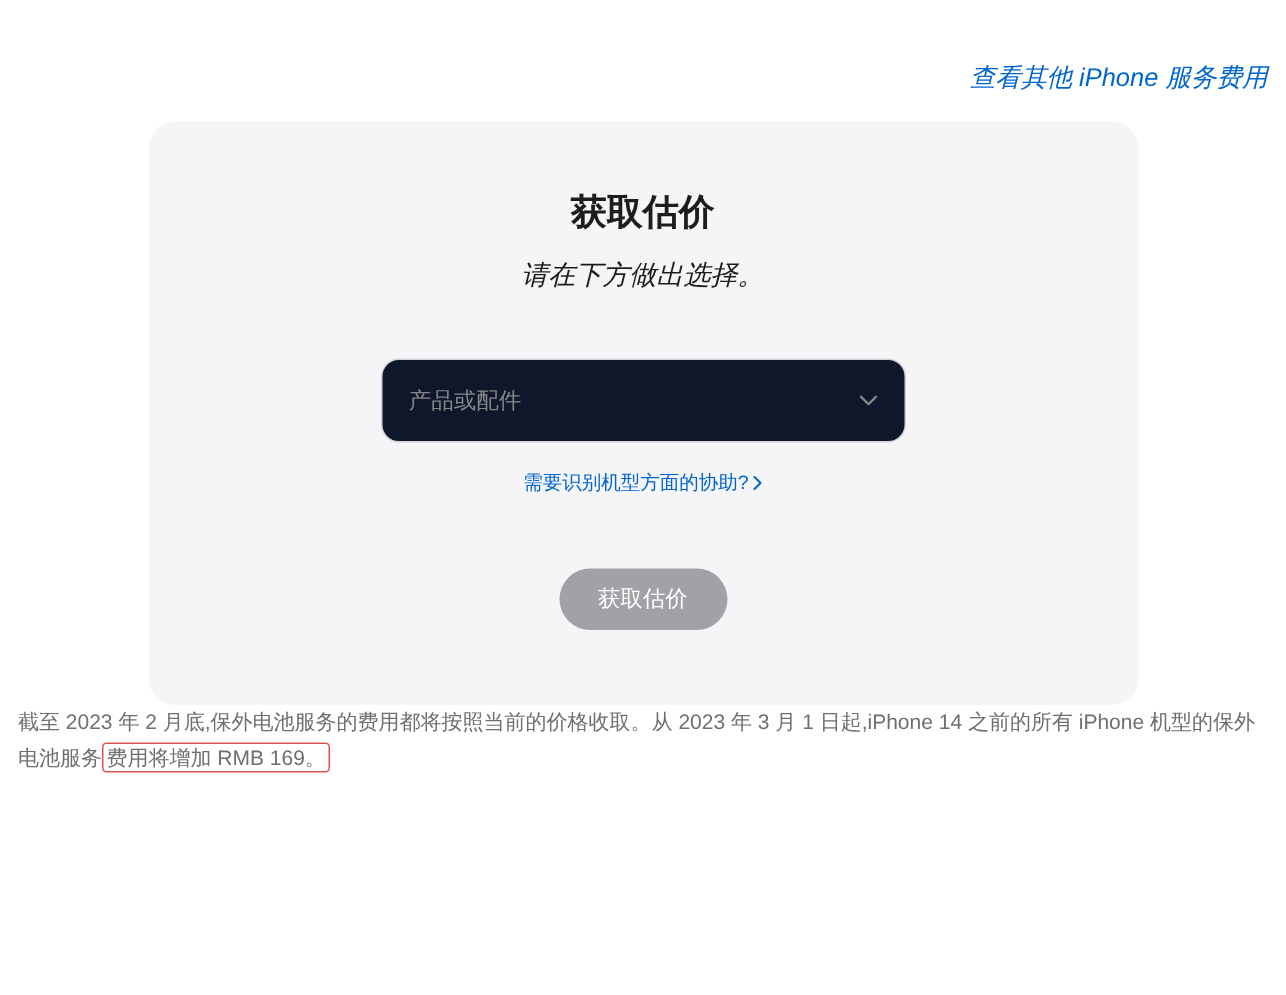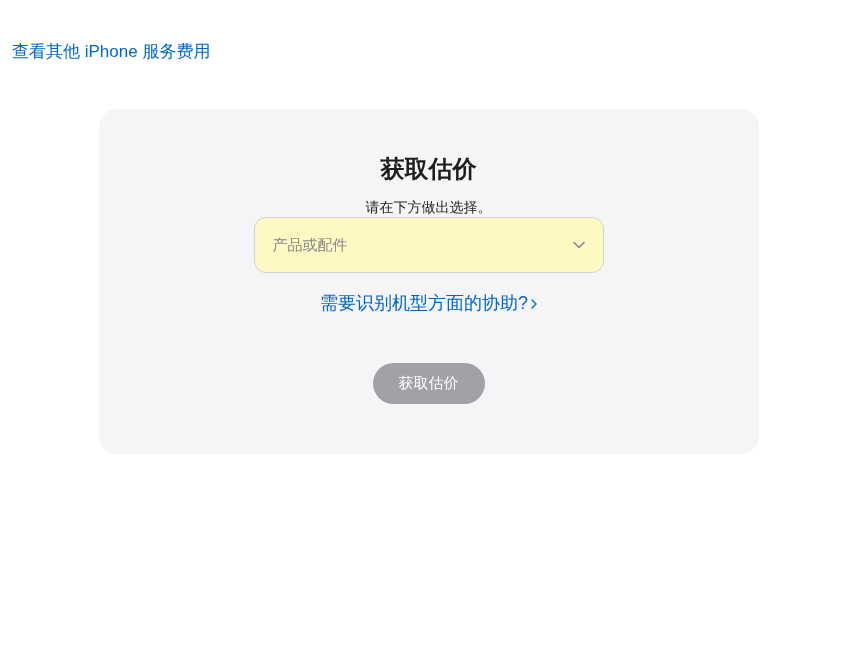--- a/index.html
+++ b/index.html
@@ -5,23 +5,24 @@
     * { margin: 0; padding: 0; box-sizing: border-box; }
     body {
       font-family: -apple-system, BlinkMacSystemFont, "Helvetica Neue", Arial, sans-serif;
       background: #fff;
       width: 857px;
       height: 663px;
       overflow: hidden;
     }
     .container { width: 100%; padding: 0 12px; }
     .top-link {
-      text-align: left;
+      text-align: right;
       margin-top: 40px;
-      margin-bottom: 46px;
+      margin-bottom: 18px;
+      font-style: italic;
     }
     .top-link a {
       color: #0066cc;
       text-decoration: none;
       font-size: 17px;
     }
     .card {
       background: #f5f5f7;
       border-radius: 18px;
       width: 660px;
@@ -29,32 +30,34 @@
       padding: 44px 40px 50px;
       text-align: center;
     }
     .card-title {
       font-size: 24px;
       font-weight: 600;
       color: #1d1d1f;
       margin-bottom: 14px;
     }
     .card-subtitle {
-      font-size: 14px;
+      font-size: 18px;
       color: #1d1d1f;
+      margin-bottom: 44px;
+      font-style: italic;
     }
     .select-wrap {
       width: 350px;
       margin: 0 auto 18px;
       position: relative;
     }
     .select {
       width: 100%;
       height: 56px;
-      background: #fef9c3;
+      background: #0f172a;
       border: 1px solid #d2d2d7;
       border-radius: 12px;
       padding: 0 44px 0 18px;
       font-size: 15px;
       color: #86868b;
       display: flex;
       align-items: center;
       cursor: pointer;
       text-align: left;
     }
@@ -68,21 +71,21 @@
       pointer-events: none;
     }
     .chevron svg { display: block; width: 100%; height: 100%; }
     .help-link {
       margin-top: 8px;
       margin-bottom: 48px;
     }
     .help-link a {
       color: #0066cc;
       text-decoration: none;
-      font-size: 18px;
+      font-size: 13px;
       display: inline-flex;
       align-items: center;
       gap: 3px;
     }
     .btn {
       display: inline-block;
       background: #a1a1a6;
       color: #fff;
       border: none;
       border-radius: 22px;
@@ -140,13 +143,16 @@
           <svg width="6" height="10" viewBox="0 0 6 10">
               <path d="M1 1 L5 5 L1 9" stroke="#0066cc" stroke-width="1.4" fill="none" stroke-linecap="round" stroke-linejoin="round"></path>
             </svg>
         </span>
       </a>
     </div>
 
     <button class="btn">获取估价</button>
   </div>
 
+  <div class="footnote2">
+    <span>截至 2023 年 2 月底,保外电池服务的费用都将按照当前的价格收取。从 2023 年 3 月 1 日起,iPhone 14 之前的所有 iPhone 机型的保外电池服务</span><span class="highlight-wrap"><span class="highlight">费用将增加 RMB 169。</span></span>
+  </div>
 </div>
 
 </body></html>

